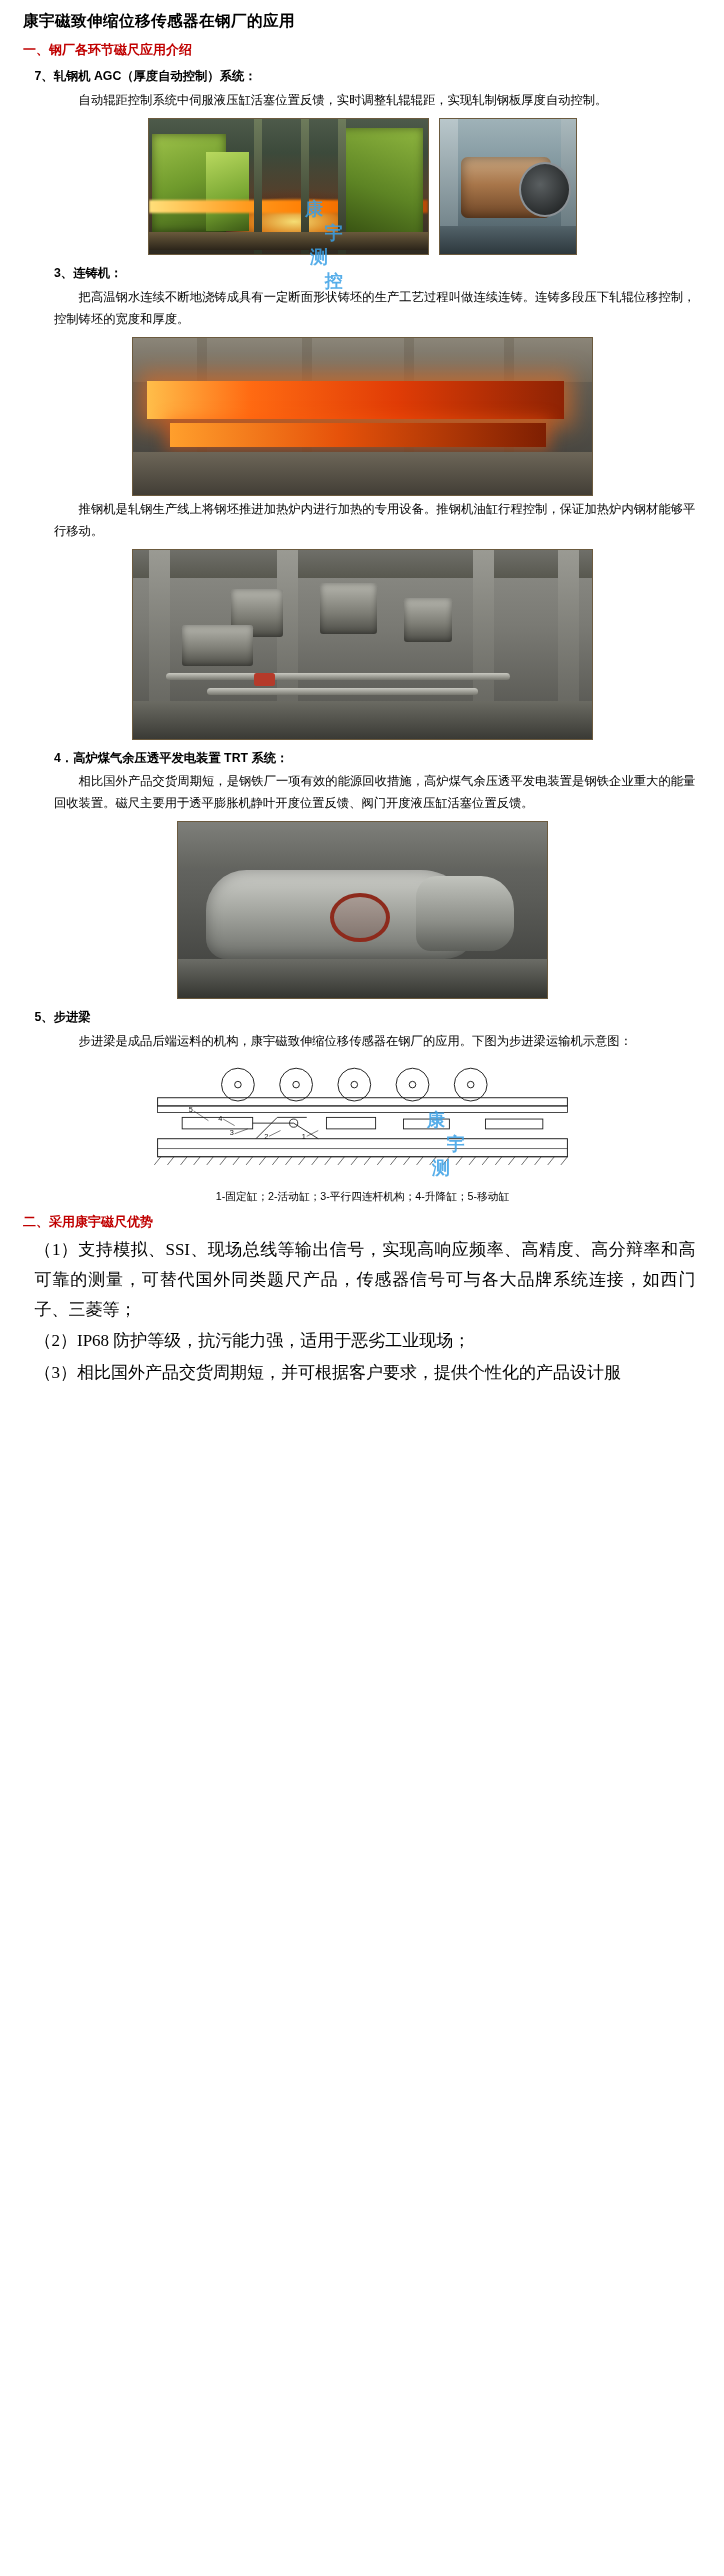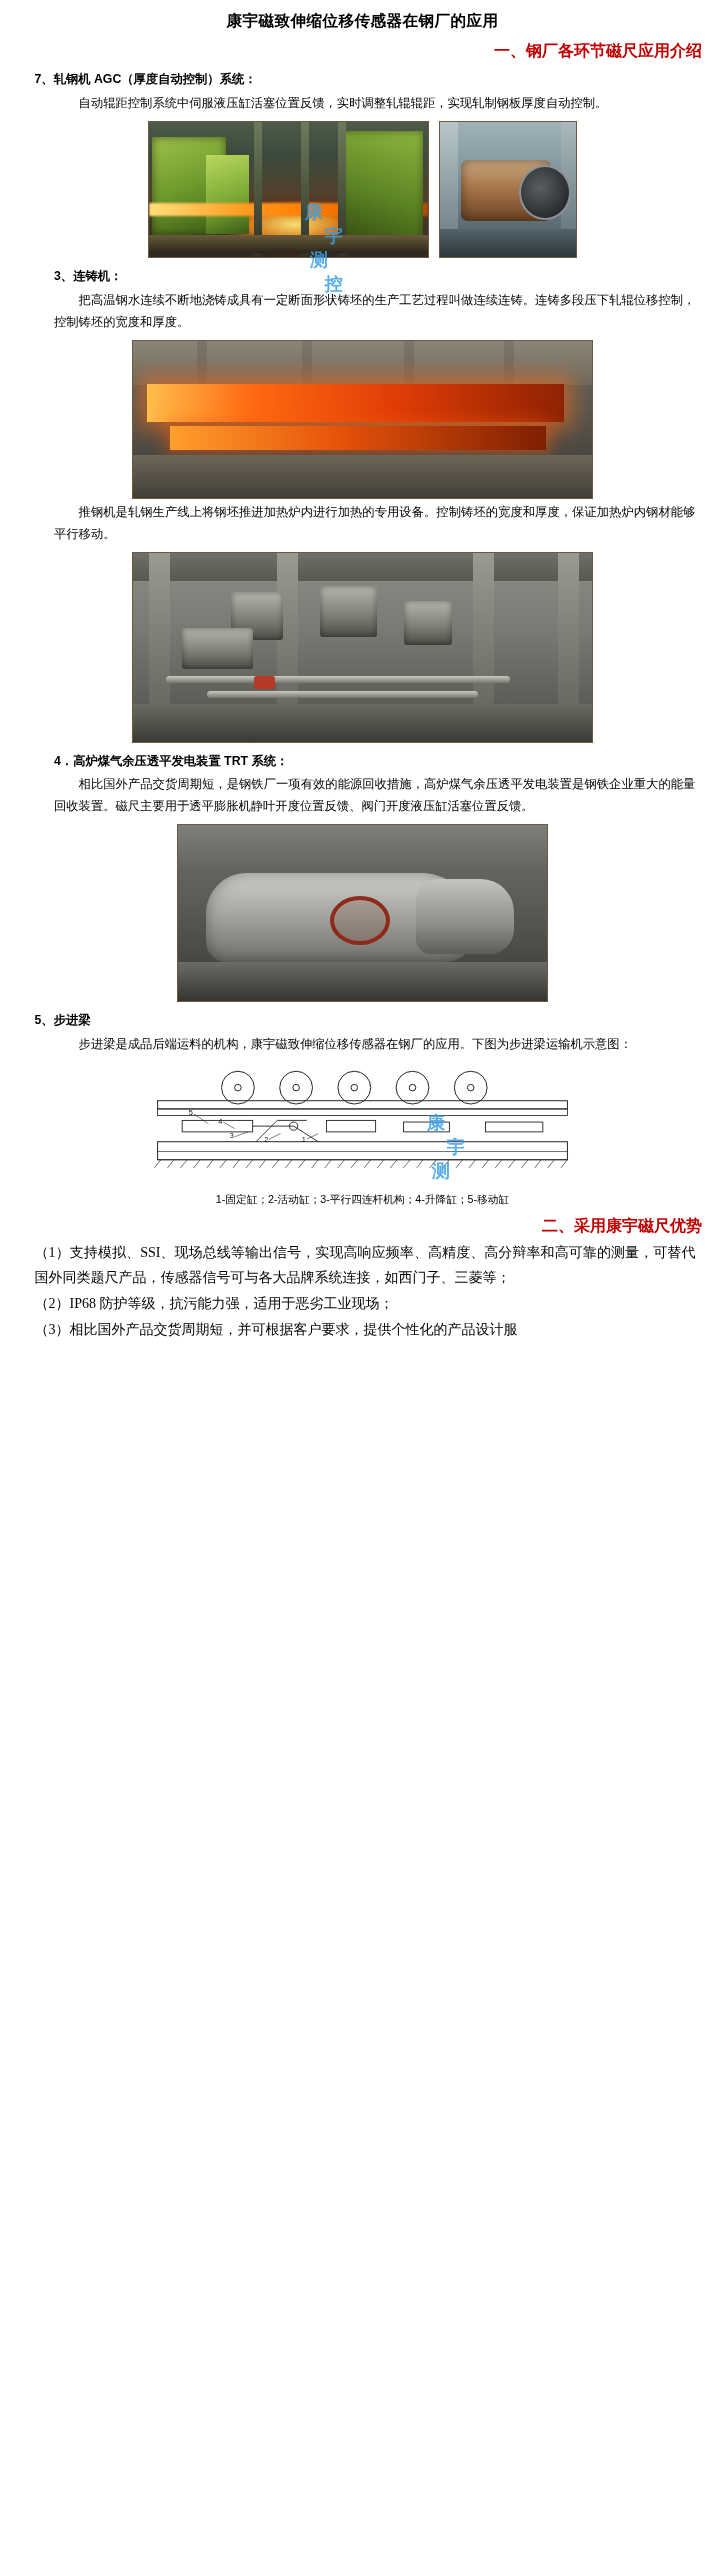--- a/index.html
+++ b/index.html
@@ -11,34 +11,32 @@
     width: 725px;
     font-family: "Liberation Serif", "DejaVu Serif", serif;
     color: #000000;
   }
   .page {
     width: 725px;
     box-sizing: border-box;
     padding: 8.2px 23px 16.4px 23px;
   }
   .doc-title {
-    text-align: center;
     font-family: "Liberation Sans", sans-serif;
     font-weight: bold;
     font-size: 15.6px;
     letter-spacing: 0.4px;
     margin: 3.3px 0 8.2px 0;
   }
   .h-section {
     font-family: "Liberation Sans", sans-serif;
     font-weight: bold;
-    font-size: 16px;
+    font-size: 13px;
     color: #c00000;
     margin: 8.2px 0 4.9px 0;
-    text-align: right;
   }
   .h-item {
     font-family: "Liberation Sans", sans-serif;
     font-weight: bold;
     font-size: 12.3px;
     margin: 9.8px 0 4.9px 0;
     padding-left: 11.5px;
   }
   .h-item.indent2 {
     padding-left: 31px;
@@ -46,21 +44,21 @@
   .body-text {
     font-size: 12.3px;
     line-height: 1.75;
     text-align: justify;
     text-indent: 2em;
     margin: 0 0 3.3px 0;
     padding-left: 31px;
     padding-right: 6.6px;
   }
   .list-text {
-    font-size: 14px;
+    font-size: 17px;
     line-height: 1.75;
     text-align: justify;
     margin: 0 0 1.6px 0;
     padding-left: 11.5px;
     padding-right: 6.6px;
   }
   .fig-block {
     margin: 6.6px 0 3.3px 0;
     position: relative;
   }
@@ -323,21 +321,21 @@
         <div class="col" style="left:271px;"></div>
         <div class="col" style="left:371px;"></div>
         <div class="glow"></div>
         <div class="glow2"></div>
         <div class="rail"></div>
         <div class="floor"></div>
       </div>
     </div>
   </div>
 
-  <p class="body-text">推钢机是轧钢生产线上将钢坯推进加热炉内进行加热的专用设备。控制铸坯的宽度和厚度，保证加热炉内钢材能够平行移动。</p>
+  <p class="body-text">推钢机是轧钢生产线上将钢坯推进加热炉内进行加热的专用设备。推钢机油缸行程控制，保证加热炉内钢材能够平行移动。</p>
 
   <div class="fig-block">
     <div class="fig-row">
       <div class="photo p-push">
         <div class="beam"></div>
         <div class="pillar" style="left:16.4px;"></div>
         <div class="pillar" style="left:144px;"></div>
         <div class="pillar" style="right:98px;"></div>
         <div class="pillar" style="right:13px;"></div>
         <div class="motor" style="left:98px; top:39px; width:52px; height:48px;"></div>

